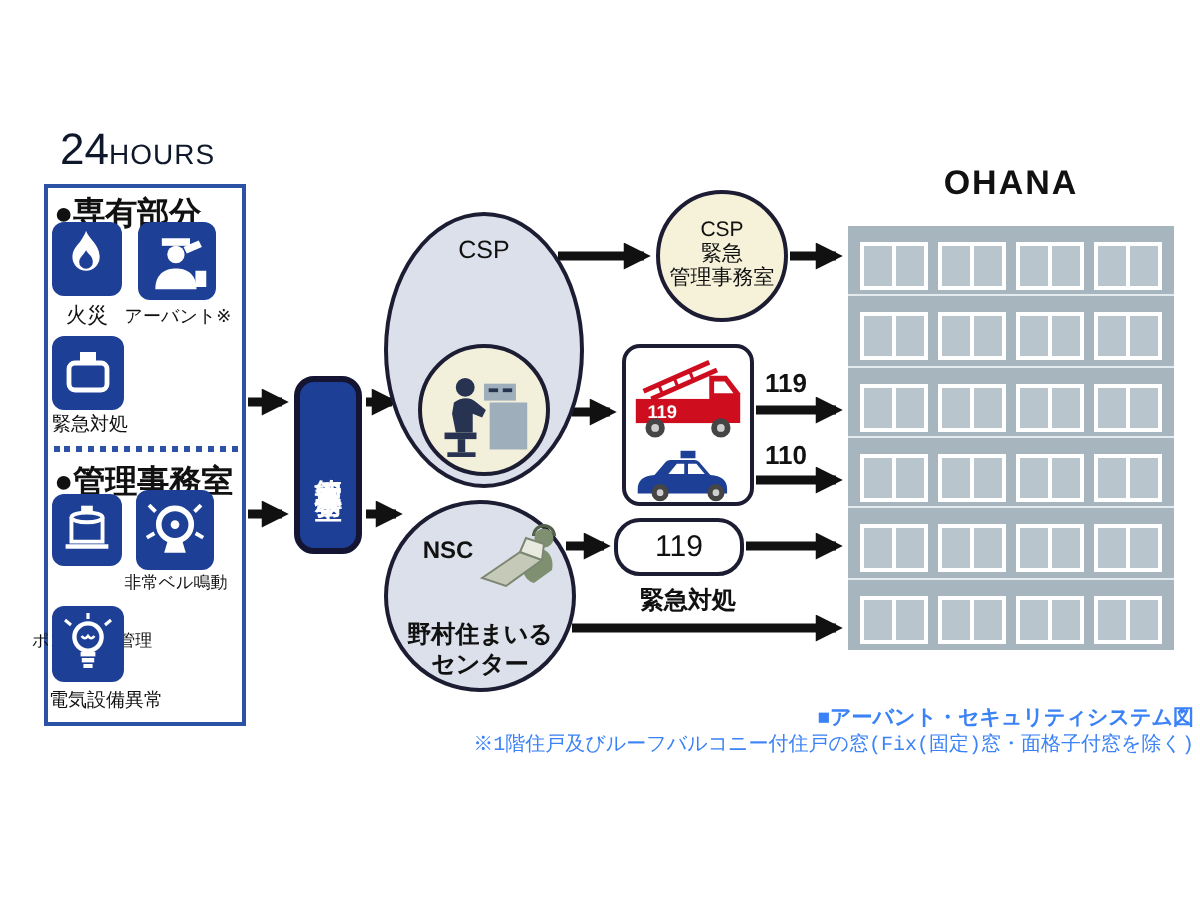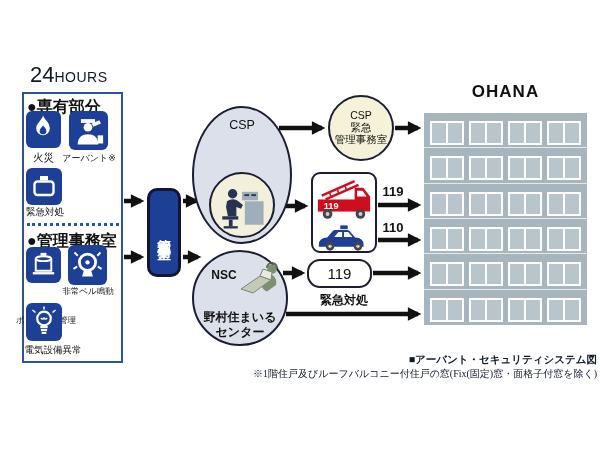--- a/index.html
+++ b/index.html
@@ -43,24 +43,24 @@
   .emg-label{left:302px;top:292px;width:84px;text-align:center;font-size:12px;font-weight:bold;}
   
   .bname{left:424px;top:82px;width:163px;text-align:center;font-size:17px;font-weight:600;letter-spacing:1px;}
   .building{left:424px;top:113px;width:163px;height:212px;background:#a6b5be;}
   .floor{height:35.33px;display:flex;gap:5px;padding:8px 3px 0 6px;box-sizing:border-box;
          border-bottom:1.5px solid #e3eaee;}
   .floor:last-child{border-bottom:none;}
   .wgroup{width:34px;height:24px;background:#fff;display:flex;gap:2px;padding:2px;box-sizing:border-box;}
   .pane{flex:1;background:#b8c5cd;}
   
-  .footer{right:3px;top:353px;width:420px;text-align:right;color:#0f172a;
+  .footer{right:3px;top:353px;width:420px;text-align:right;color:#3b82f6;
           font-family:"Liberation Serif","DejaVu Serif",serif;line-height:14px;}
   .footer .f1{font-size:10.5px;font-weight:bold;}
-  .footer .f2{font-size:10px;}
+  .footer .f2{font-size:10px;font-family:Liberation Mono, monospace;}
   svg{display:block;}
   .arrowlayer{left:0;top:0;z-index:1;}
   .z2{z-index:2;}
 </style>
 </head>
 <body>
 
 <div id="canvas">
 
   <svg class="abs arrowlayer" width="600" height="450" viewBox="0 0 600 450">

